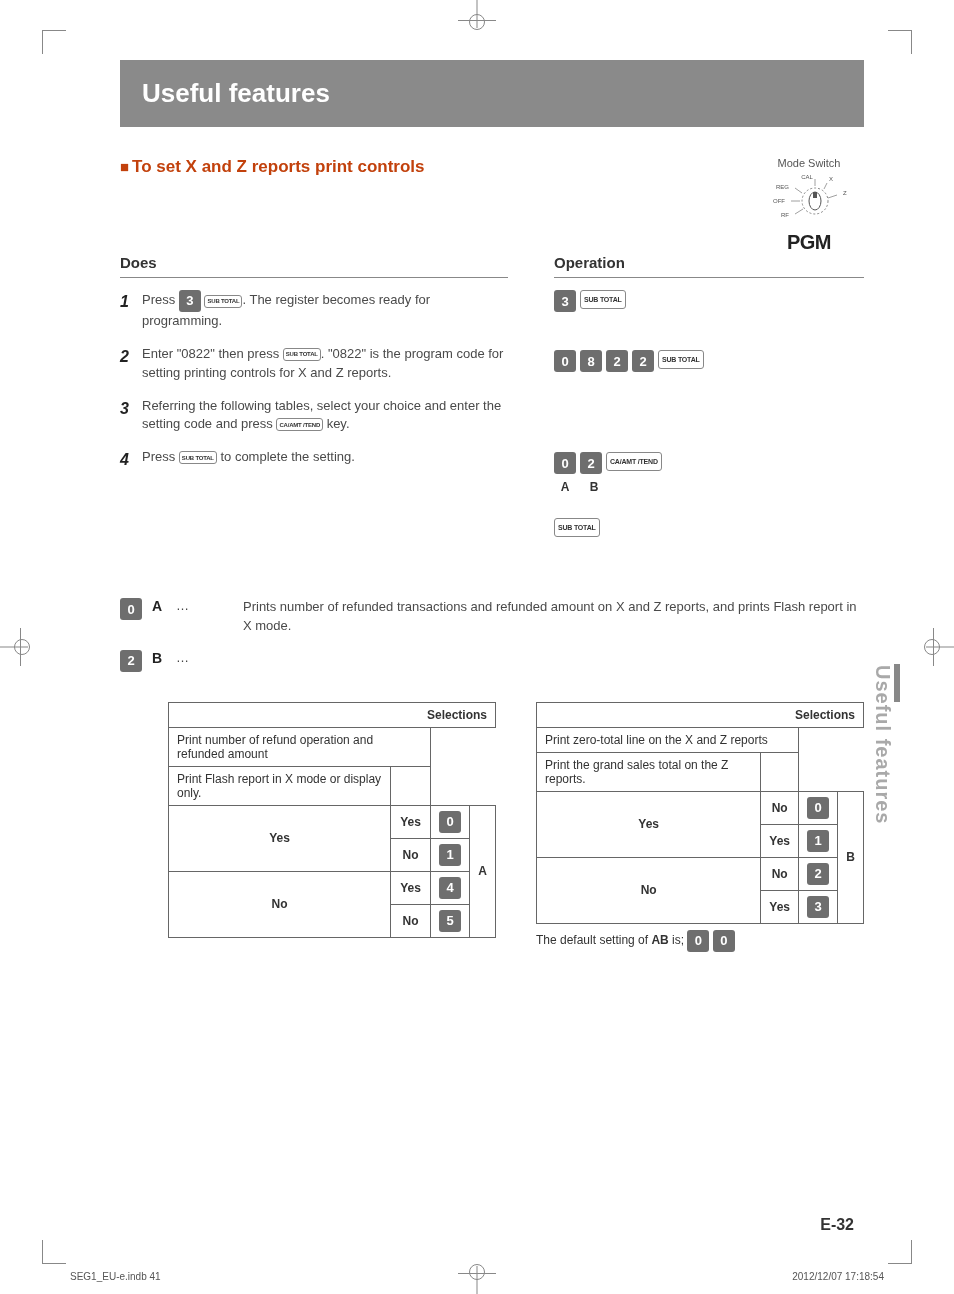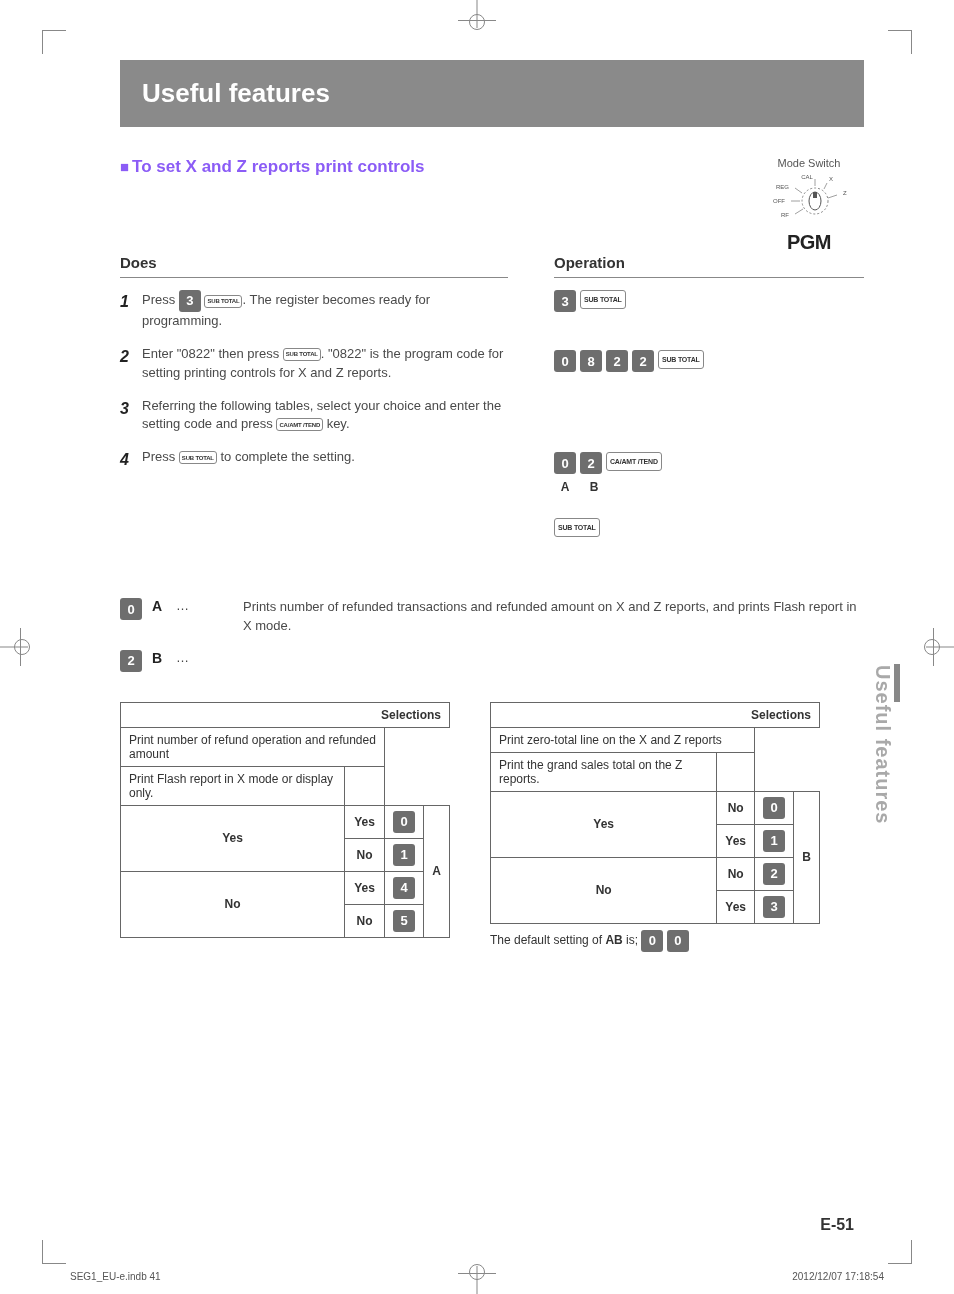--- a/index.html
+++ b/index.html
@@ -54,21 +54,21 @@
     color: #fff;
     padding: 18px 22px;
     font-size: 26px;
     font-weight: bold;
     margin-bottom: 30px;
   }
   .section-row { display:flex; align-items:flex-start; justify-content:space-between; }
   .section-title {
     font-size: 17px;
     font-weight: bold;
-    color: #8b5cf6;
+    color: #c2410c;
     margin-bottom: 6px;
   }
   .section-title::before { content:"■"; margin-right:3px; font-size:15px; }
   .section-desc { font-size:13px; margin-bottom: 24px; }
 
   .mode-switch { text-align:center; font-size:9px; color:#555; width:110px; }
   .mode-switch .label { font-size:11px; margin-bottom:2px; }
   .mode-switch svg { display:block; margin:0 auto; }
   .mode-switch .pgm { font-size:20px; font-weight:900; color:#222; letter-spacing:-0.5px; margin-top:2px; }
 
@@ -103,21 +103,21 @@
   .keycap.tend { min-width:40px; }
   .ab-labels { width:100%; display:flex; gap:7px; margin-top:2px;}
   .ab-labels span { width:22px; text-align:center; font-weight:bold; font-size:12px; color:#333;}
 
   .defs { margin-top:20px; }
   .def-row { display:flex; align-items:flex-start; gap:10px; margin-bottom:14px;}
   .def-row .letter { font-weight:bold; font-size:14px; color:#222; width:14px; }
   .def-row .dots { color:#444; }
   .def-row .text { flex:1; line-height:1.45;margin-left:44px; }
 
-  .tables-row { display:flex; gap:40px; margin-top:30px;}
+  .tables-row { display:flex; gap:40px; margin-top:30px;margin-left:48px;}
   .sel-table-wrap { width:330px; }
   table.sel {
     border-collapse:collapse; width:100%; font-size:12px; color:#333;
   }
   table.sel th, table.sel td { border:1px solid #666; padding:5px 8px; }
   table.sel th.sel-hdr { text-align:right; font-weight:bold; background:#fff; border-left:1px solid #666; border-top:1px solid #666;}
   table.sel td.desc { text-align:left; }
   table.sel td.cent { text-align:center; font-weight:bold; }
   table.sel td.code { text-align:center; width:34px; }
   table.sel td.sidelabel { text-align:center; font-weight:bold; width:26px; }
@@ -345,16 +345,16 @@
         <span>The default setting of </span><b>AB</b><span> is; </span>
         <span class="digit">0</span>
         <span class="digit">0</span>
       </div>
     </div>
   </div>
 
   <div class="side-tab-bar"></div>
   <div class="side-tab">Useful features</div>
 
-  <div class="page-num">E-51</div>
+  <div class="page-num">E-32</div>
   <div class="footer-left">SEG1_EU-e.indb   41</div>
   <div class="footer-right">2012/12/07   17:18:54</div>
 </div>
 
 </body></html>

